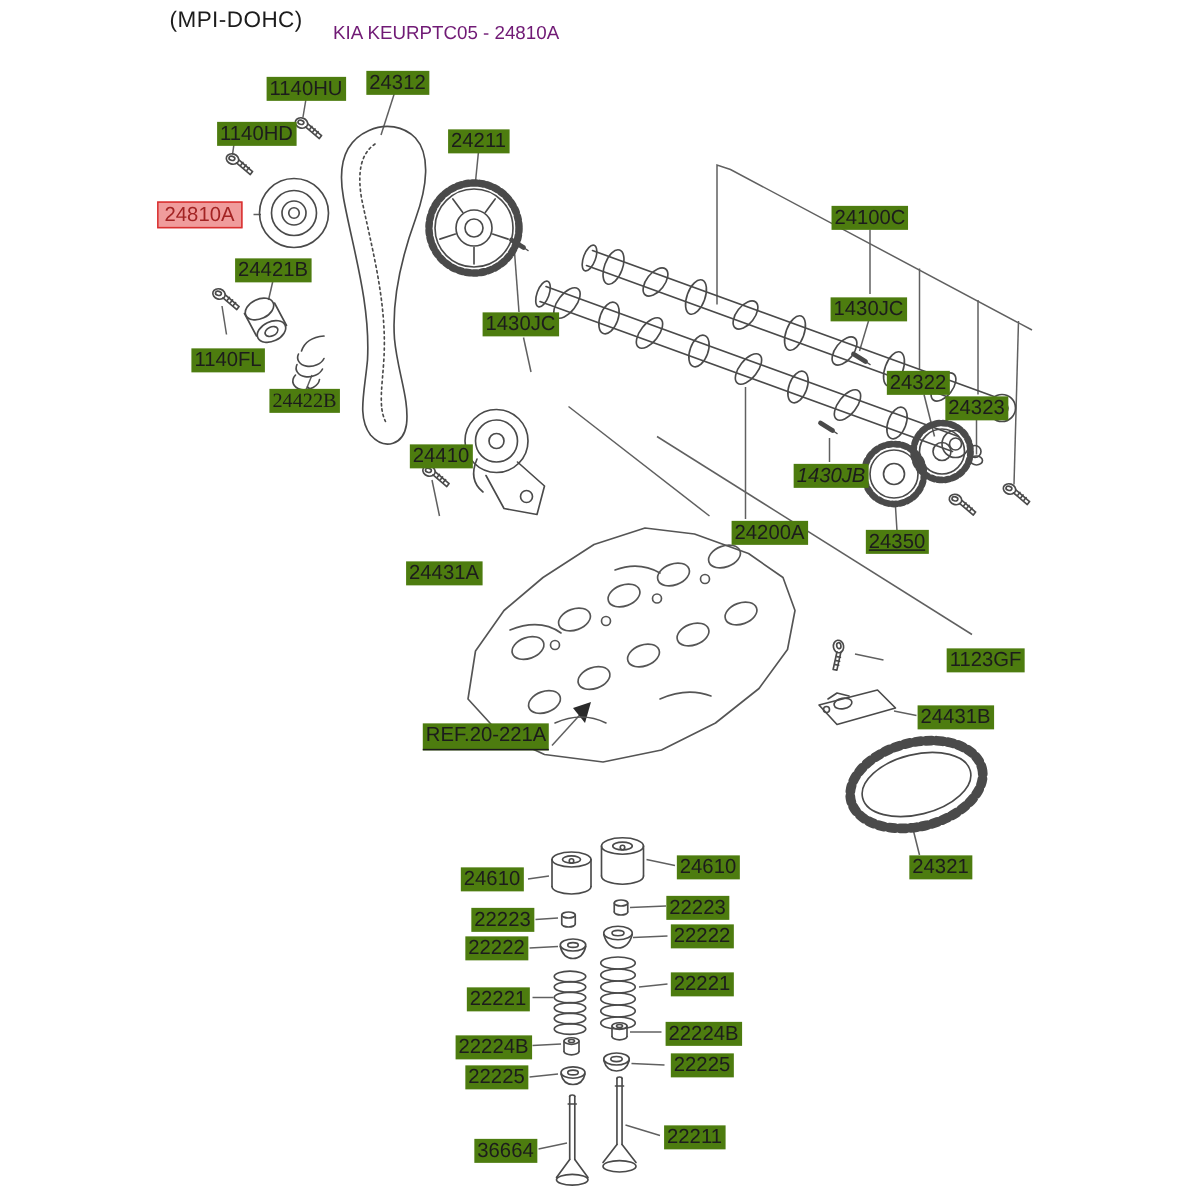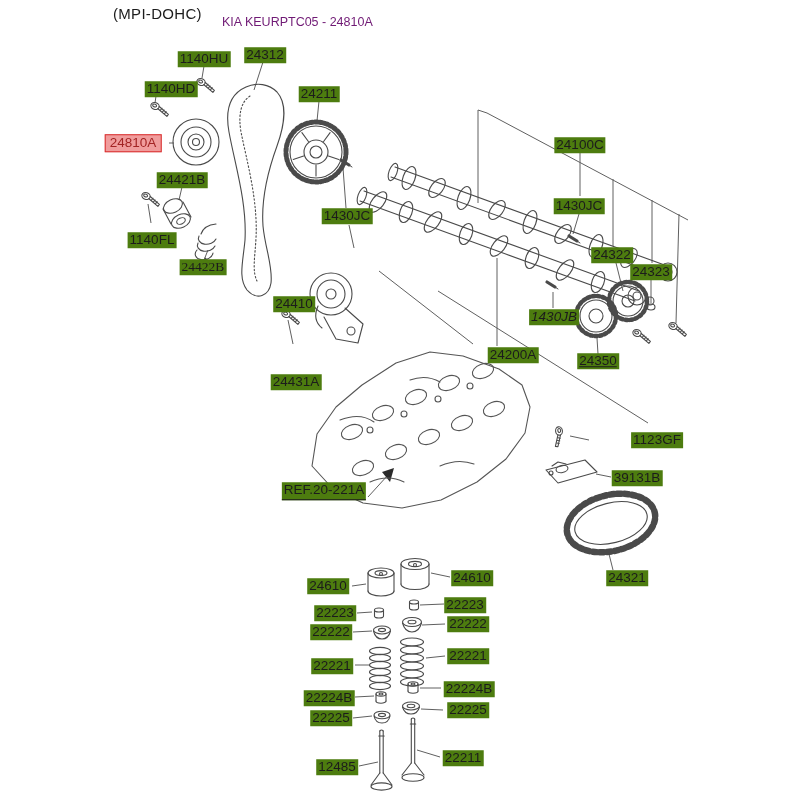--- a/index.html
+++ b/index.html
@@ -328,29 +328,29 @@
       <div class="part-label" style="left: 579px; top: 206px;">1430JC</div>
       <div class="part-label" style="left: 612px; top: 255px;">24322</div>
       <div class="part-label" style="left: 651px; top: 272px;">24323</div>
       <div class="part-label" style="left: 266px; top: 304px; margin-left: 28px;">24410</div>
       <div class="part-label" style="left: 554px; top: 317px; font-style: italic;">1430JB</div>
       <div class="part-label" style="left: 296px; top: 351px; margin-top: 31px;">24431A</div>
       <div class="part-label" style="left: 497px; top: 355px; margin-left: 16px;">24200A</div>
       <div class="part-label" style="left: 598px; top: 361px; text-decoration: underline;">24350</div>
       <div class="part-label" style="left: 615px; top: 440px; margin-left: 42px;">1123GF</div>
       <div class="part-label ref" style="left: 324px; top: 491px;">REF.20-221A</div>
-      <div class="part-label" style="left: 637px; top: 478px;">39131B</div>
+      <div class="part-label" style="left: 637px; top: 478px;">24431B</div>
       <div class="part-label" style="left: 328px; top: 586px;">24610</div>
       <div class="part-label" style="left: 472px; top: 578px;">24610</div>
       <div class="part-label" style="left: 335px; top: 613px;">22223</div>
       <div class="part-label" style="left: 331px; top: 632px;">22222</div>
       <div class="part-label" style="left: 332px; top: 666px;">22221</div>
       <div class="part-label" style="left: 329px; top: 698px;">22224B</div>
       <div class="part-label" style="left: 331px; top: 718px;">22225</div>
-      <div class="part-label" style="left: 337px; top: 767px;">12485</div>
+      <div class="part-label" style="left: 337px; top: 767px;">36664</div>
       <div class="part-label" style="left: 465px; top: 605px;">22223</div>
       <div class="part-label" style="left: 468px; top: 624px;">22222</div>
       <div class="part-label" style="left: 468px; top: 656px;">22221</div>
       <div class="part-label" style="left: 469px; top: 689px;">22224B</div>
       <div class="part-label" style="left: 468px; top: 710px;">22225</div>
       <div class="part-label" style="left: 463px; top: 758px; text-align: right;">22211</div>
       <div class="part-label" style="left: 615px; top: 578px; margin-left: 12px;">24321</div>
     </div>
 </div>
 

